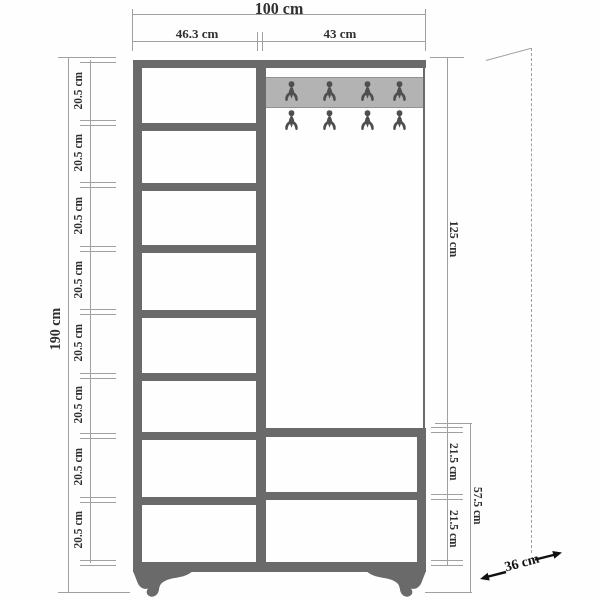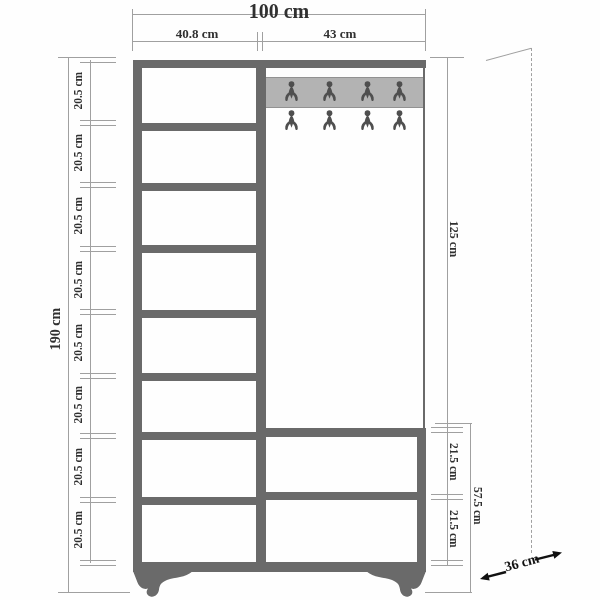--- a/index.html
+++ b/index.html
@@ -134,22 +134,22 @@
       </svg>
   </div>
 
   <div class="dl" style="left:132px;top:14px;width:294px;height:1px"></div>
   <div class="dl" style="left:132px;top:9px;width:1px;height:42px"></div>
   <div class="dl" style="left:425px;top:9px;width:1px;height:42px"></div>
   <div class="dl" style="left:132px;top:41px;width:294px;height:1px"></div>
   <div class="dl" style="left:257px;top:32px;width:1px;height:19px"></div>
   <div class="dl" style="left:262px;top:32px;width:1px;height:19px"></div>
 
-  <div class="lbl" style="left:229px;top:1px;width:100px;font-size:20px">100 cm</div>
-  <div class="lbl" style="left:152px;top:27px;width:90px;font-size:13px">40.8 cm</div>
+  <div class="lbl" style="left:229px;top:1px;width:100px;font-size:16px">100 cm</div>
+  <div class="lbl" style="left:152px;top:27px;width:90px;font-size:13px">46.3 cm</div>
   <div class="lbl" style="left:295px;top:27px;width:90px;font-size:13px">43 cm</div>
 
   <div class="dl" style="left:68px;top:57px;width:1px;height:535px"></div>
   <div class="dl" style="left:58px;top:57px;width:34px;height:1px"></div>
   <div class="dl" style="left:58px;top:592px;width:72px;height:1px"></div>
   <div class="lbl rotccw" style="left:26px;top:322px;width:60px;font-size:14px">190 cm</div>
 
   <div class="dl" style="left:90px;top:60px;width:1px;height:503px"></div>
 
   <div class="dl" style="left:80px;top:57px;width:36px;height:1px"></div>

